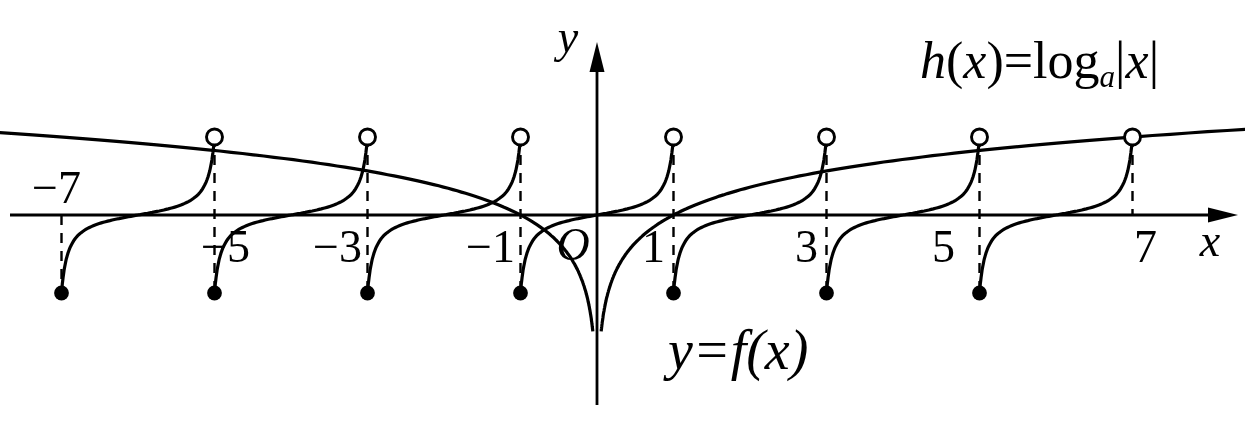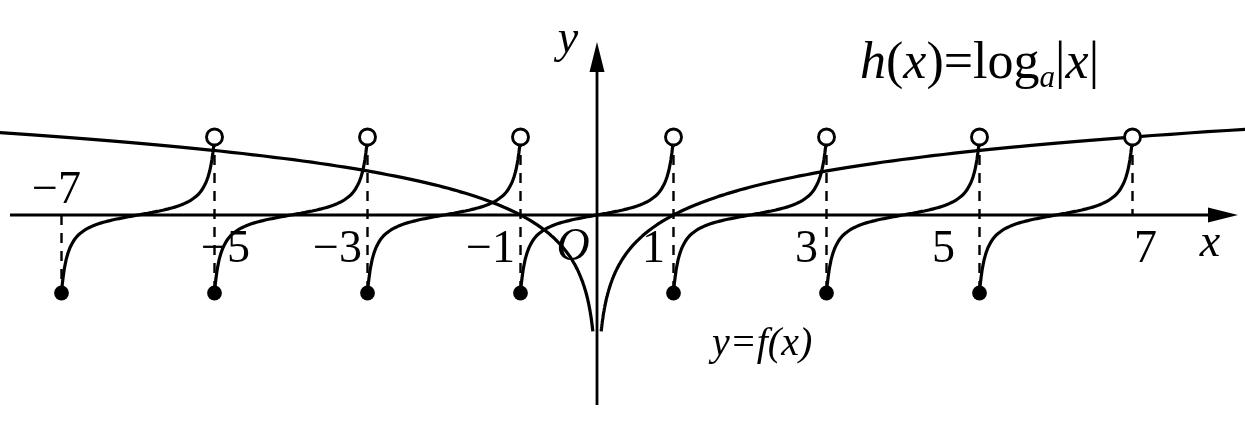--- a/index.html
+++ b/index.html
@@ -3,22 +3,22 @@
 <meta charset="utf-8">
 <style>
   html,body{margin:0;padding:0;background:#ffffff;}
   #figure{position:relative;width:1245px;height:430px;background:#ffffff;overflow:hidden;
           font-family:"Liberation Serif","DejaVu Serif",serif;}
   #plot-svg{position:absolute;left:0;top:0;}
   .lbl{position:absolute;color:#000;font-size:46px;line-height:1.1;white-space:nowrap;}
   .tick{width:90px;text-align:center;}
   .it{font-style:italic;}
   .sub{font-size:0.6em;vertical-align:-0.3em;}
-  #h-label{font-size:52px;left:860px;top:32px;}
-  #f-label{font-size:40px;left:668px;top:320px;margin-left:44px;}
+  #h-label{font-size:52px;left:920px;top:32px;}
+  #f-label{font-size:56px;left:668px;top:320px;}
   #y-axis-label{left:546px;top:12px;width:44px;text-align:center;}
   #x-axis-label{left:1186px;top:216px;width:48px;text-align:center;}
   #origin-label{left:549px;top:220px;width:48px;text-align:center;}
 </style>
 </head>
 <body>
 
 <div id="figure">
   <svg id="plot-svg" width="1245" height="430" viewBox="0 0 1245 430">
       <line x1="61.5" y1="215" x2="61.5" y2="293" stroke="#000000" stroke-width="2.4" stroke-dasharray="10 8"></line>

